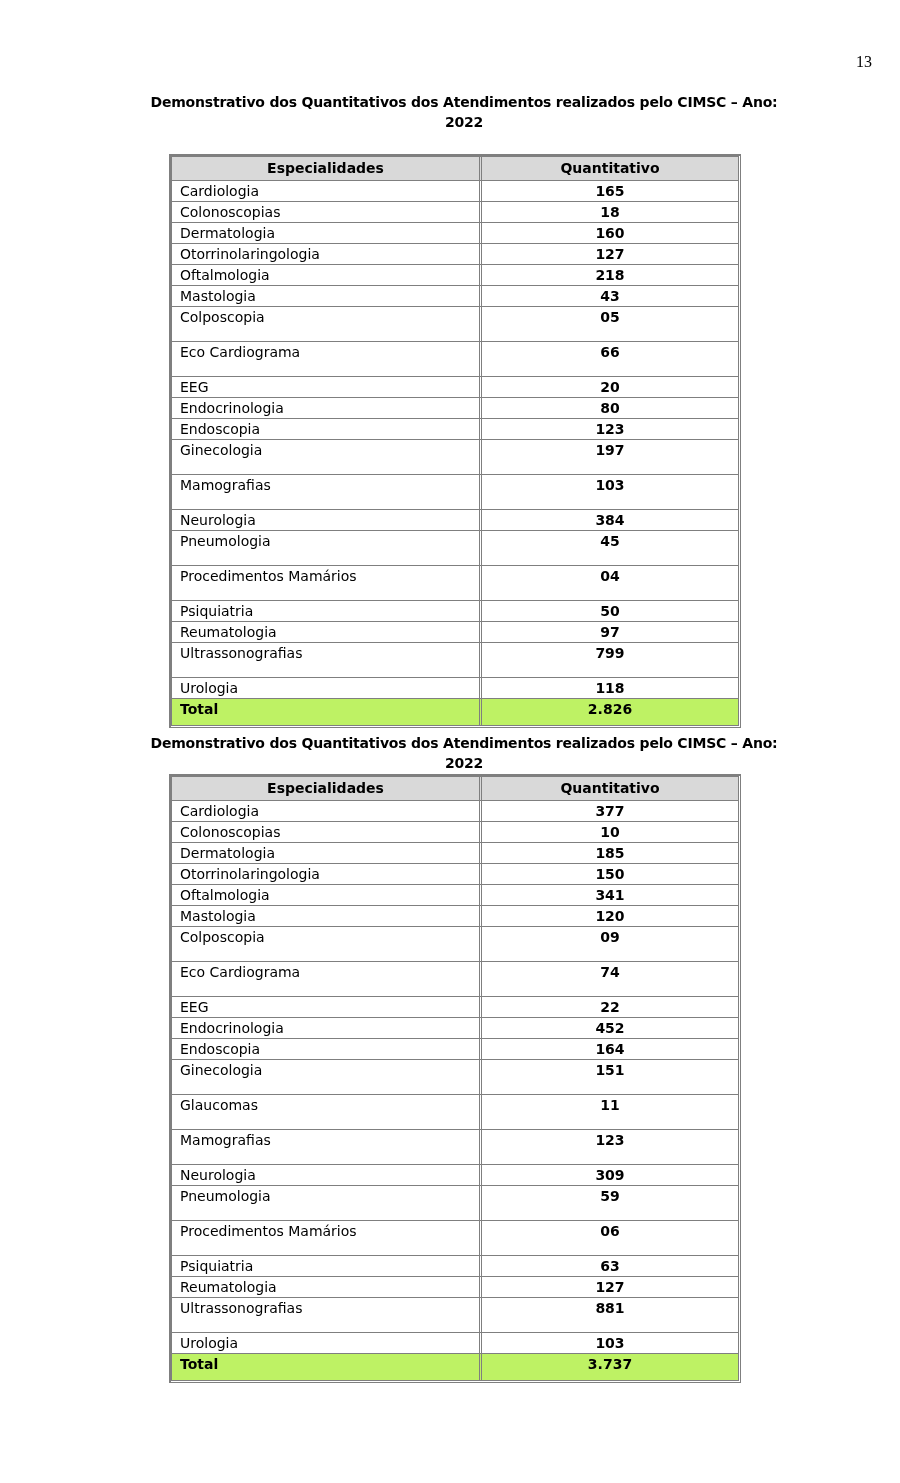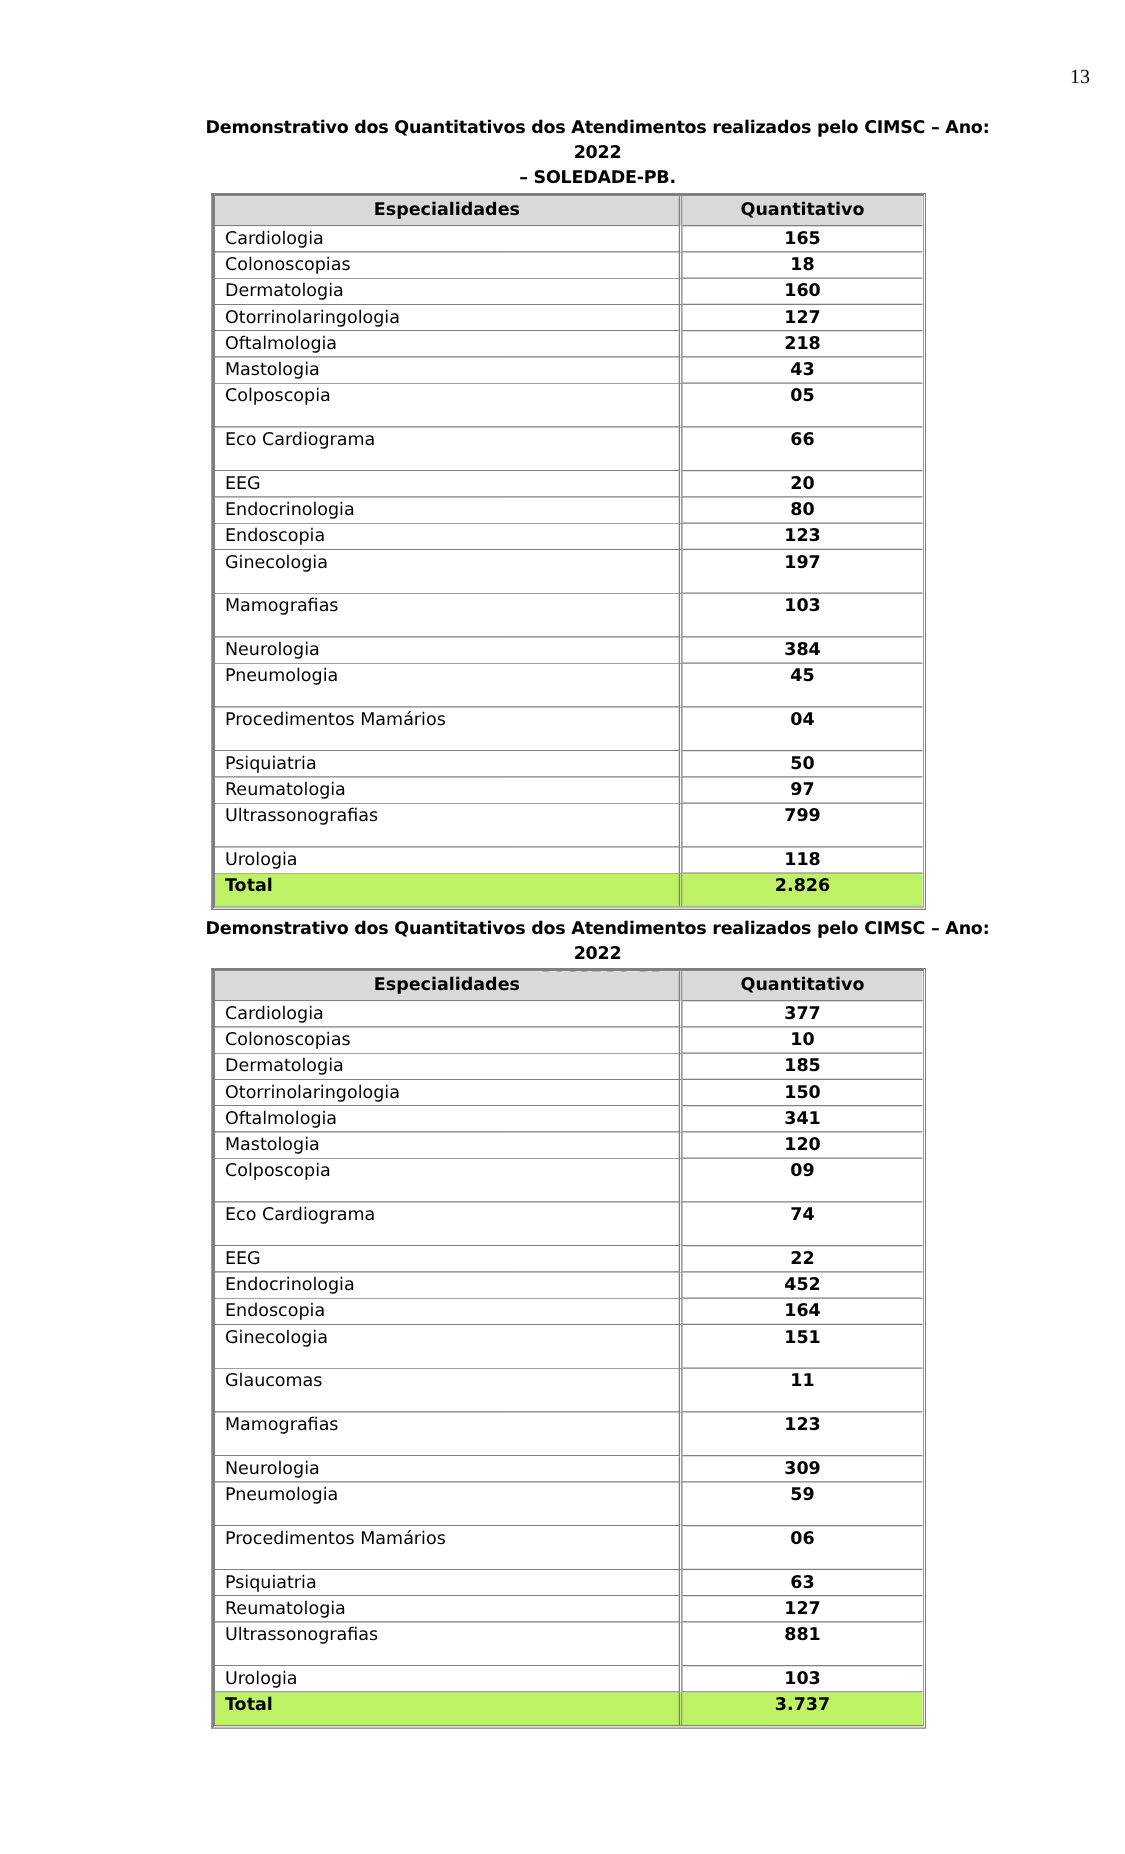--- a/index.html
+++ b/index.html
@@ -3,56 +3,55 @@
   <meta charset="utf-8">
   <style>
     * { box-sizing: border-box; margin: 0; padding: 0; }
     html, body { width: 900px; height: 1483px; background: #ffffff; }
     body { position: relative; font-family: "DejaVu Sans", sans-serif; color: #000; }
     .page-number {
       position: absolute; top: 53px; left: 856px;
       font-family: "Liberation Serif", serif; font-size: 16px;
     }
     .caption {
-      position: absolute; left: 148px; width: 660px;
+      position: absolute; left: 134px; width: 660px;
       text-align: center; font-weight: bold; font-size: 14px; line-height: 20px;
       letter-spacing: -0.2px;
     }
     .caption-1 { top: 92px; }
     .caption-2 { top: 733px; }
     .tbl {
       position: absolute; left: 169px; width: 572px;
       border-collapse: separate; border-spacing: 0;
       border: 3px double #7f7f7f;
       border-left: 3px solid #7f7f7f; border-top: 3px solid #7f7f7f;
       font-size: 14px;
     }
     .tbl-1 { top: 154px; }
     .tbl-2 { top: 774px; }
     .tbl td, .tbl th {
       border-right: 1px solid #7f7f7f; border-bottom: 1px solid #7f7f7f;
       height: 21px; line-height: 19px; vertical-align: top;
       padding: 1px 8px 0 8px;
     }
-    .tbl td.c1, .tbl th.c1 { width: 374px; border-right: 3px double #7f7f7f; }
+    .tbl td.c1, .tbl th.c1 { width: 310px; border-right: 3px double #7f7f7f; }
     .tbl th { background: #d9d9d9; font-weight: bold; text-align: center; height: 24px; padding-top: 2px; }
     .tbl td.num { text-align: center; font-weight: bold; padding-left: 0; padding-right: 0; }
     .tbl tr.tall td { height: 35px; margin-left: 36px; }
     .tbl tr.total td { background: #bef264; font-weight: bold; height: 26px; }
     .tbl tr:last-child td { border-bottom: none; }
     .tbl td:last-child, .tbl th:last-child { border-right: none; }
   </style>
 </head>
 <body>
 
 <div class="page-number">13</div>
 
 <div class="caption caption-1">
   <div>Demonstrativo dos Quantitativos dos Atendimentos realizados pelo CIMSC – Ano: 2022</div>
-  <div>– SOLEDADE-PB.</div>
 </div>
 <table class="tbl tbl-1">
   <thead>
     <tr>
       <th class="c1">Especialidades</th>
       <th>Quantitativo</th>
     </tr>
   </thead>
   <tbody>
       <tr>

